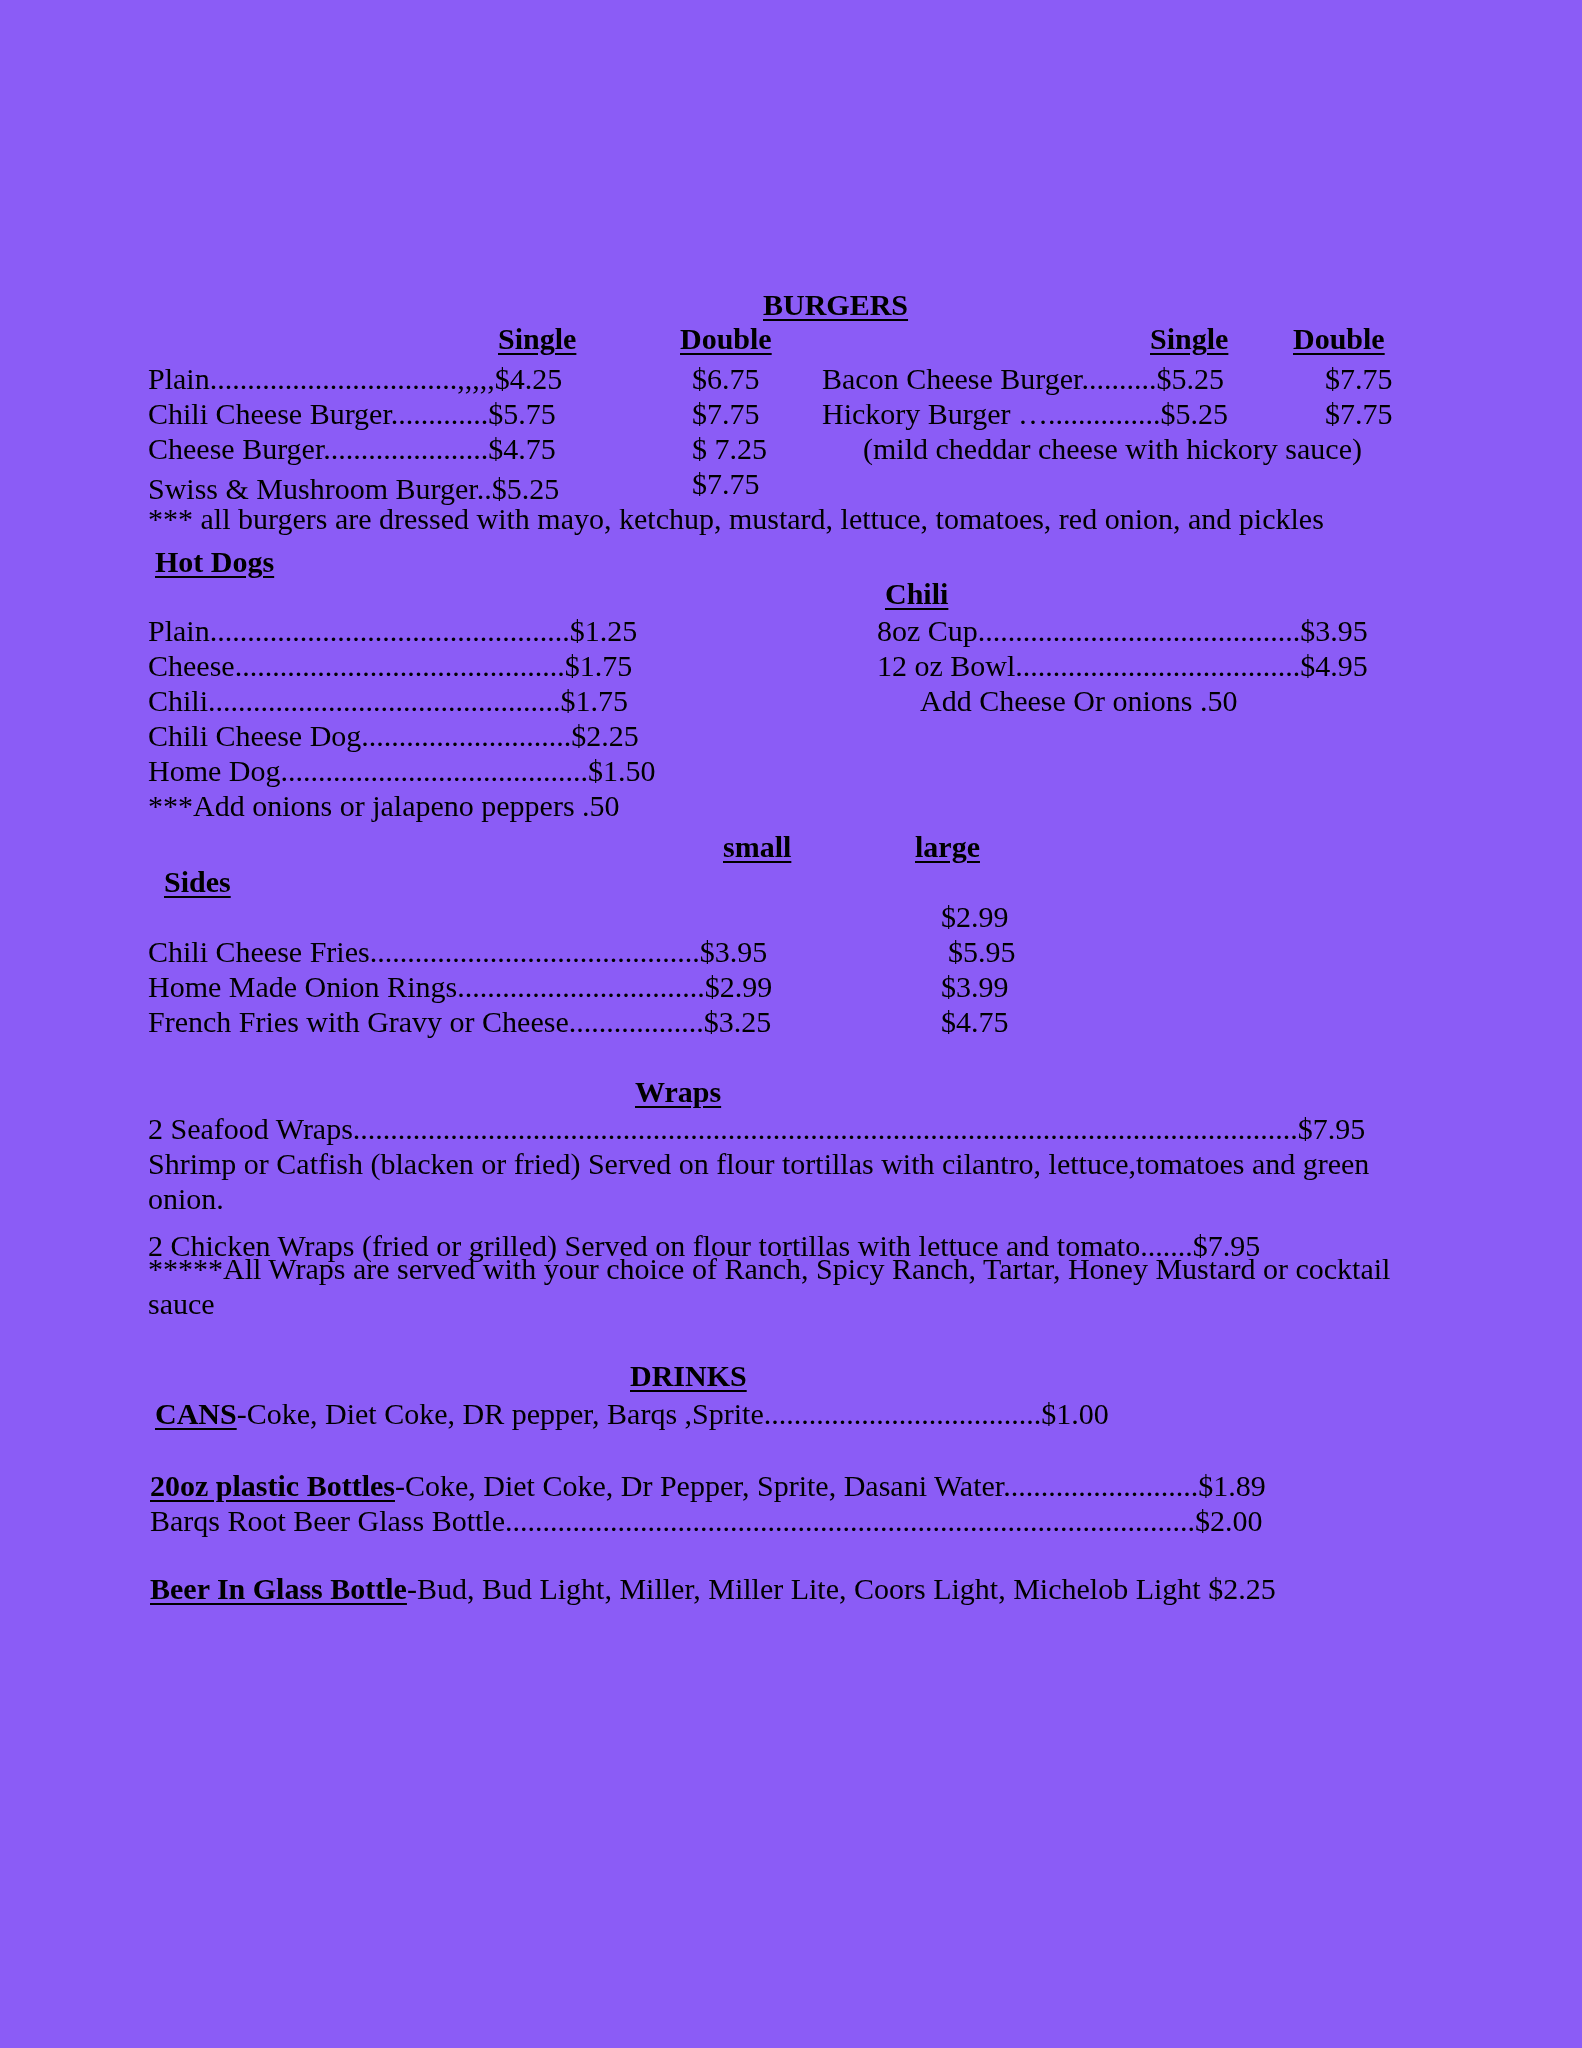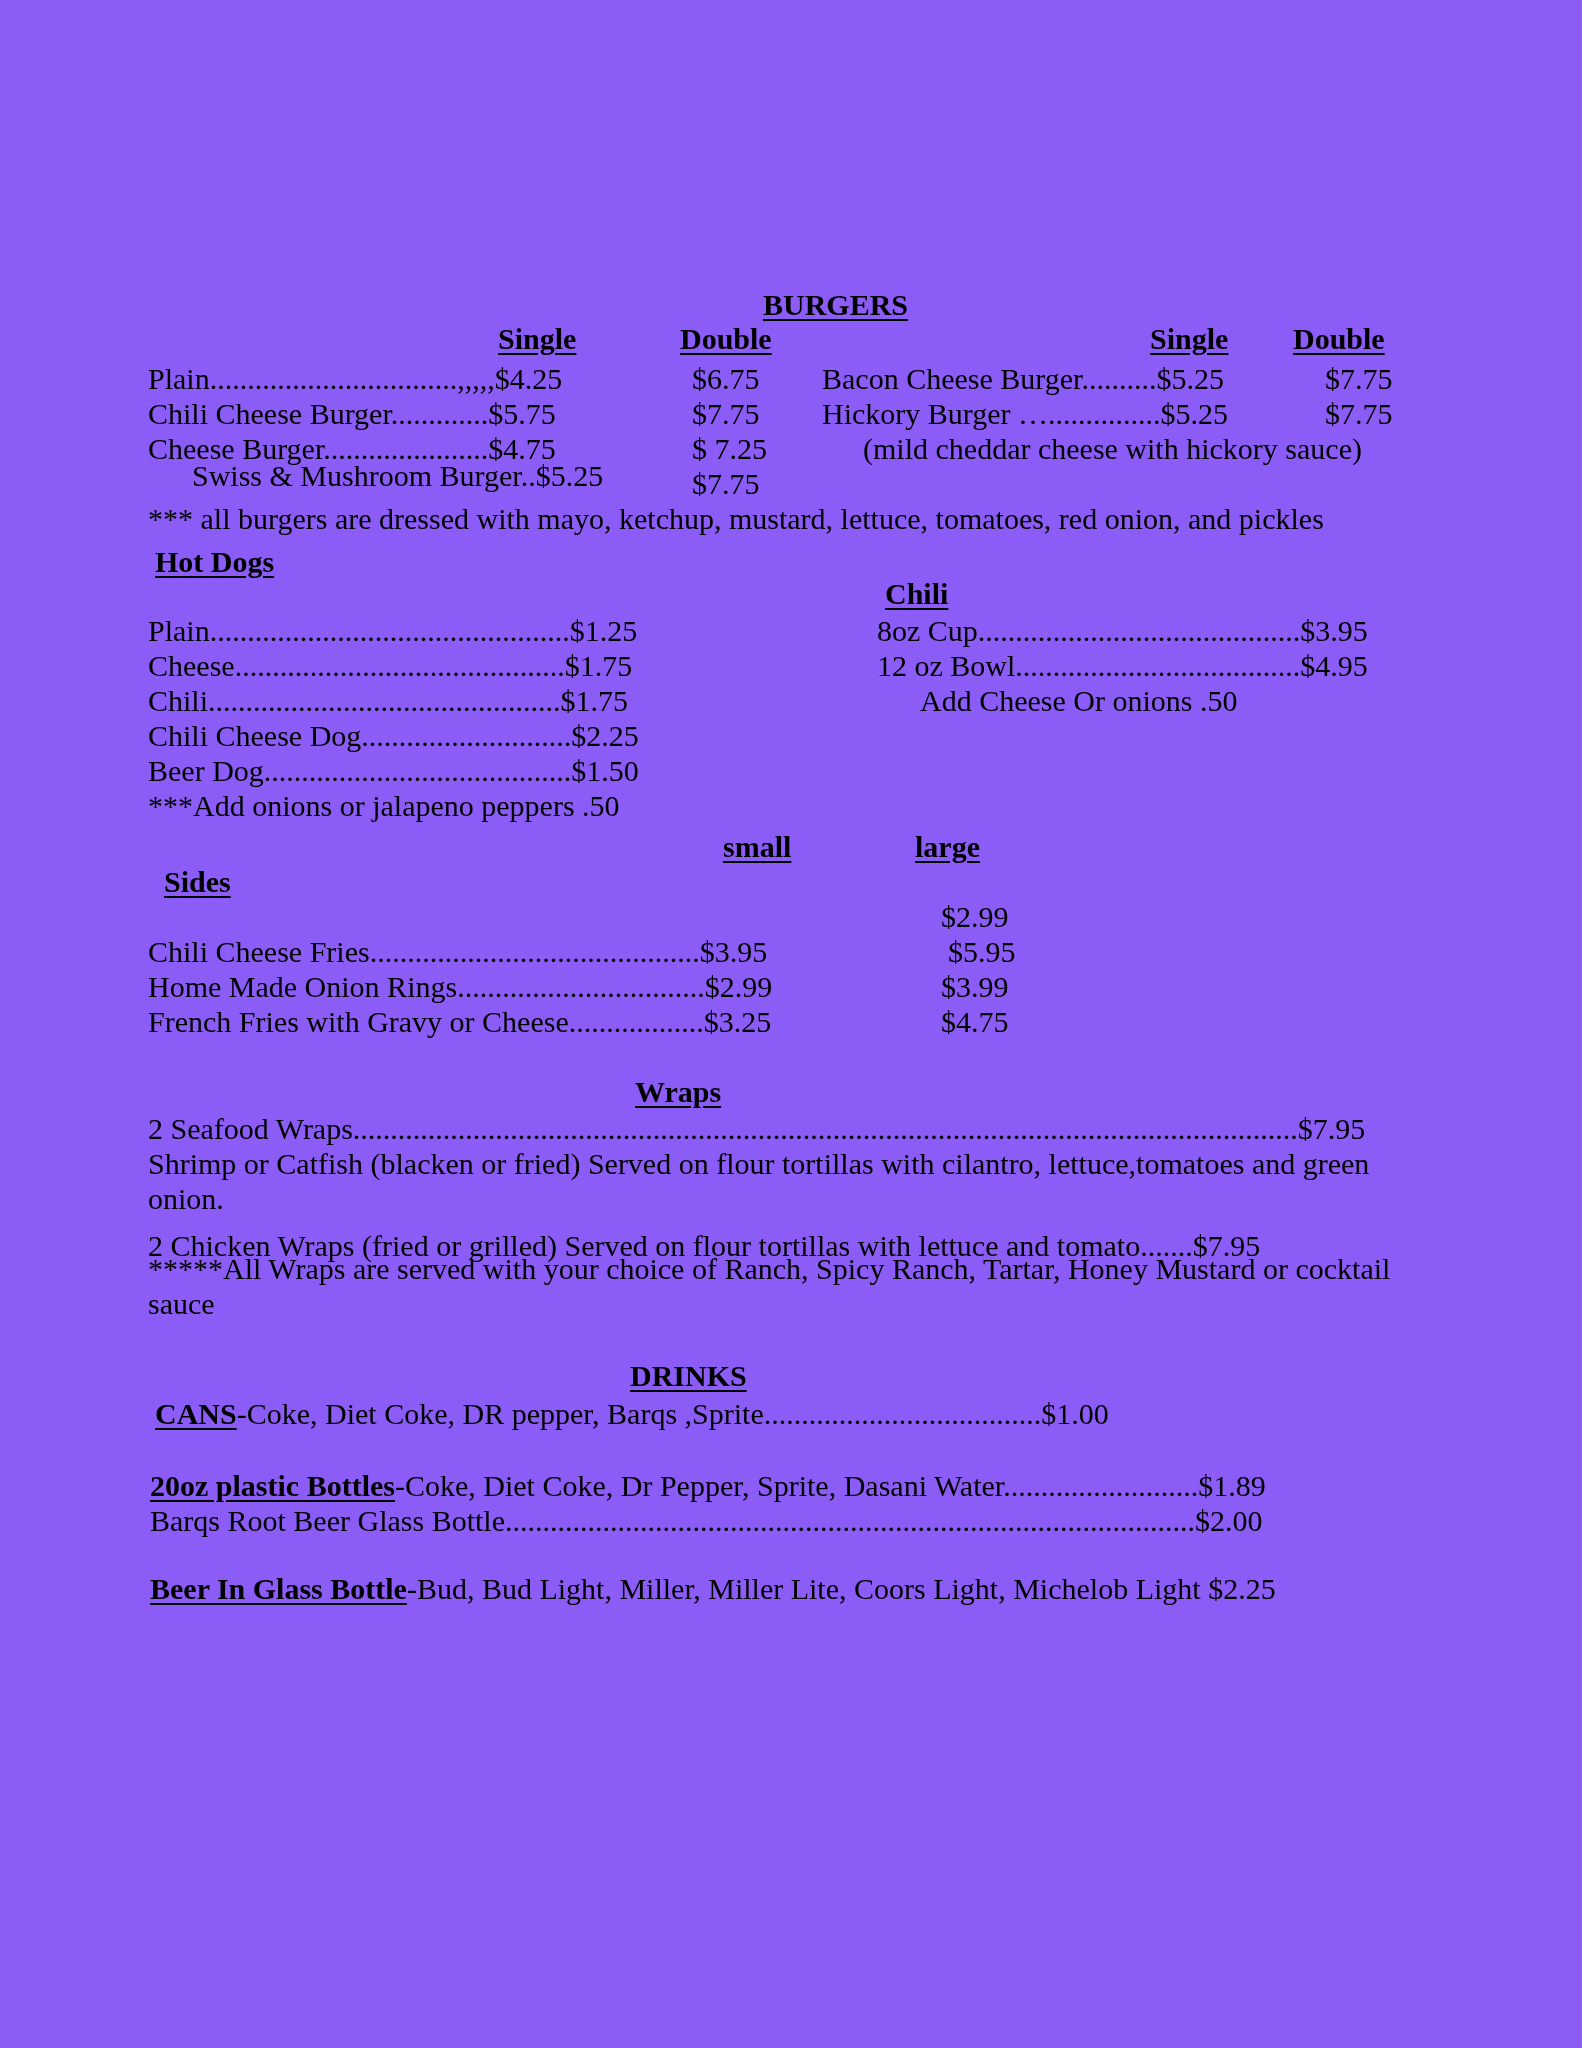--- a/index.html
+++ b/index.html
@@ -35,21 +35,21 @@
   <div class="abs" style="left:148px;top:396px;">
     <span class="row-label">Chili Cheese Burger.............</span><span class="price">$5.75</span>
   </div>
   <div class="abs" style="left:692px;top:396px;">$7.75</div>
 
   <div class="abs" style="left:148px;top:431px;">
     <span class="row-label">Cheese Burger......................</span><span class="price">$4.75</span>
   </div>
   <div class="abs" style="left:692px;top:431px;">$ 7.25</div>
 
-  <div class="abs" style="left:148px;top:458px;margin-left:44px;">
+  <div class="abs" style="left:148px;top:471px;">
     <span class="row-label">Swiss &amp; Mushroom Burger..</span><span class="price">$5.25</span>
   </div>
   <div class="abs" style="left:692px;top:466px;">$7.75</div>
 
   <div class="abs" style="left:822px;top:361px;">
     <span class="row-label">Bacon Cheese Burger..........</span><span class="price">$5.25</span>
   </div>
   <div class="abs" style="left:1325px;top:361px;">$7.75</div>
 
   <div class="abs" style="left:822px;top:396px;">
@@ -69,21 +69,21 @@
   <div class="abs" style="left:148px;top:648px;">
     <span class="row-label">Cheese............................................</span><span class="price">$1.75</span>
   </div>
   <div class="abs" style="left:148px;top:683px;">
     <span class="row-label">Chili...............................................</span><span class="price">$1.75</span>
   </div>
   <div class="abs" style="left:148px;top:718px;">
     <span class="row-label">Chili Cheese Dog............................</span><span class="price">$2.25</span>
   </div>
   <div class="abs" style="left:148px;top:753px;">
-    <span class="row-label">Beer Dog.........................................</span><span class="price">$1.50</span>
+    <span class="row-label">Home Dog.........................................</span><span class="price">$1.50</span>
   </div>
   <div class="abs" style="left:148px;top:788px;">***Add onions or jalapeno peppers .50</div>
 
   <div class="abs hd" style="left:885px;top:576px;">Chili</div>
 
   <div class="abs" style="left:877px;top:613px;">
     <span class="row-label">8oz Cup...........................................</span><span class="price">$3.95</span>
   </div>
   <div class="abs" style="left:877px;top:648px;">
     <span class="row-label">12 oz Bowl......................................</span><span class="price">$4.95</span>

